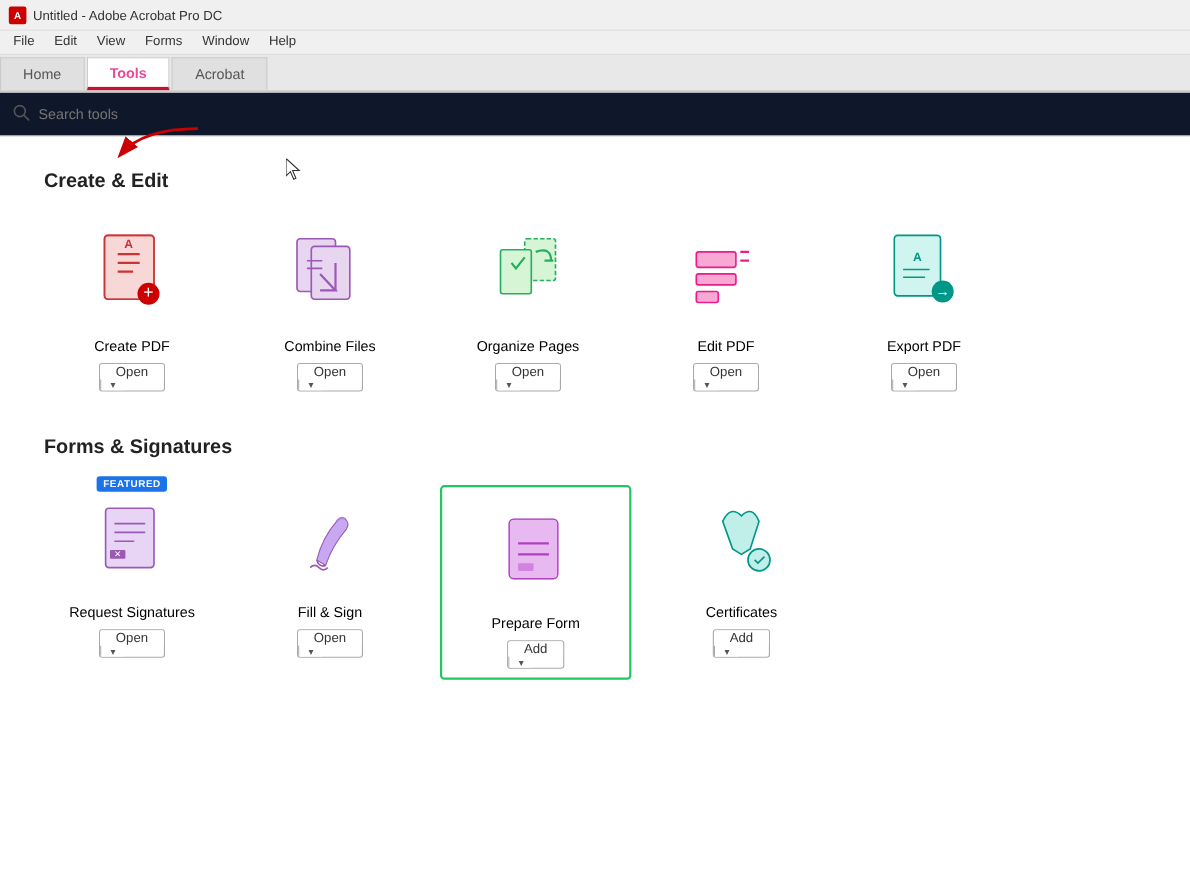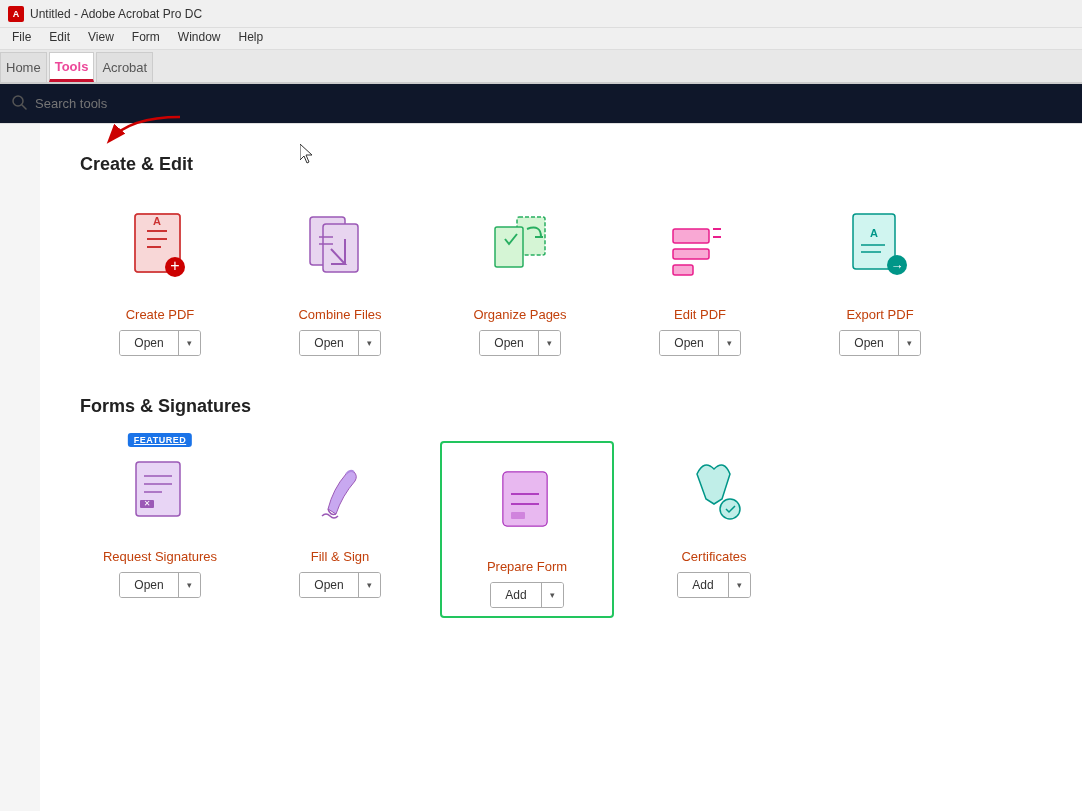--- a/index.html
+++ b/index.html
@@ -46,21 +46,21 @@
     .tab-bar {
       background: #e8e8e8;
       height: 34px;
       display: flex;
       align-items: flex-end;
       border-bottom: 2px solid #ccc;
       padding: 0 0;
     }
     .tab {
       height: 30px;
-      padding: 0 5px;
+      padding: 0 20px;
       display: flex;
       align-items: center;
       font-size: 13px;
       cursor: pointer;
       border: 1px solid transparent;
       border-bottom: none;
       margin-right: 2px;
       position: relative;
     }
     .tab.inactive {
@@ -135,31 +135,32 @@
       height: 100px;
       display: flex;
       align-items: center;
       justify-content: center;
       margin-bottom: 8px;
       position: relative;
     }
 
     .tool-name {
       font-size: 13px;
-      color: #c2410c;
+      color: #000000;
       margin-bottom: 8px;
       text-align: center;
     }
 
     .tool-btn-group {
       display: flex;
       border: 1px solid #aaa;
       border-radius: 3px;
       overflow: hidden;
       height: 26px;
+      flex-direction: column;
     }
     .tool-btn-main {
       padding: 0 14px;
       font-size: 12px;
       background: white;
       border: none;
       cursor: pointer;
       color: #333;
     }
     .tool-btn-dropdown {
@@ -190,21 +191,20 @@
       left: 50%;
       transform: translateX(-50%);
       background: #1a73e8;
       color: white;
       font-size: 9px;
       font-weight: 700;
       padding: 2px 6px;
       border-radius: 3px;
       white-space: nowrap;
       letter-spacing: 0.5px;
-      text-decoration: underline;
     }
 
     
     .arrow-annotation {
       position: absolute;
       top: 62px;
       left: 100px;
       pointer-events: none;
       z-index: 20;
     }
@@ -214,21 +214,21 @@
 
 <div class="title-bar">
   <span class="title-bar-icon">A</span>
   <span>Untitled - Adobe Acrobat Pro DC</span>
 </div>
 
 <div class="menu-bar">
   <span class="menu-item">File</span>
   <span class="menu-item">Edit</span>
   <span class="menu-item">View</span>
-  <span class="menu-item">Form</span>
+  <span class="menu-item">Forms</span>
   <span class="menu-item">Window</span>
   <span class="menu-item">Help</span>
 </div>
 
 <div class="tab-bar" style="position:relative;">
   <div class="tab inactive">
     <span>Home</span>
   </div>
   <div class="tab active" style="position:relative;">
     <span>Tools</span>
@@ -250,21 +250,21 @@
 <div class="search-bar">
   <span class="search-icon">
     <svg width="15" height="15" viewBox="0 0 15 15" fill="none">
       <circle cx="6" cy="6" r="5" stroke="#555" stroke-width="1.5"></circle>
       <line x1="10" y1="10" x2="14" y2="14" stroke="#555" stroke-width="1.5" stroke-linecap="round"></line>
     </svg>
   </span>
   <input class="search-input" type="text" placeholder="Search tools" style="">
 </div>
 
-<div class="main-content" style="position:relative;margin-left:40px;">
+<div class="main-content" style="position:relative;">
 
   <svg style="position:absolute;top:20px;left:260px;pointer-events:none;z-index:10;" width="16" height="20" viewBox="0 0 16 20">
     <polygon points="0,0 0,16 4,12 7,19 9,18 6,11 12,11" fill="white" stroke="#333" stroke-width="1"></polygon>
   </svg>
 
   <div>
     <div class="section-header">Create &amp; Edit</div>
     <div class="tools-grid">
 
       <div class="tool-card">

